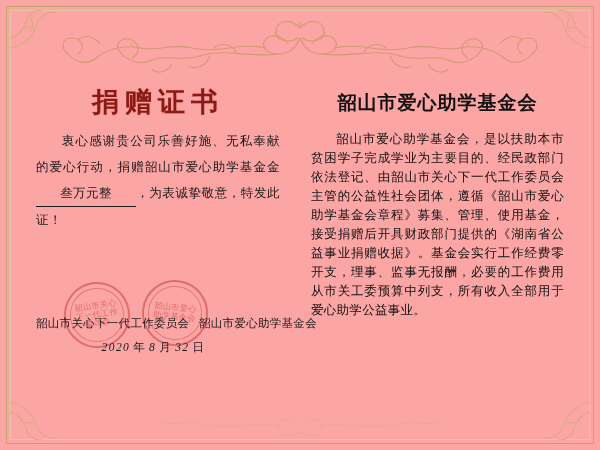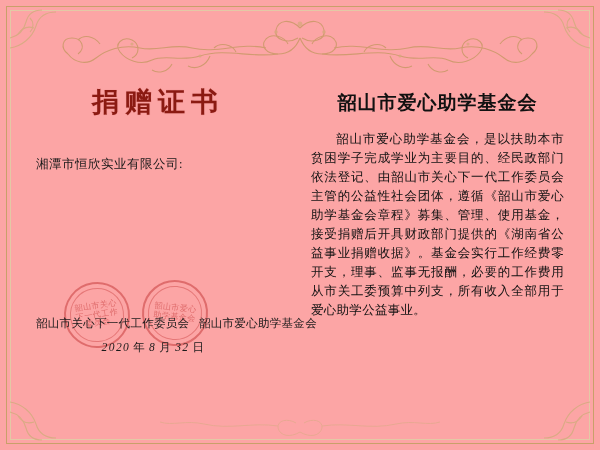--- a/index.html
+++ b/index.html
@@ -276,22 +276,24 @@
       <path d="M2 40 C 14 38, 24 30, 28 18 C 31 8, 38 4, 48 4"></path>
       <path d="M10 26 C 14 20, 20 18, 26 20"></path>
     </g>
   </svg>
 
   <div class="content">
 
     <div class="col-left">
       <div class="title-left">捐赠证书</div>
 
-      <div class="recipient">湘潭市恒欣实业有限公司:</div>
-
+
+      <div class="body-left">
+        <span class="indent"></span><span>衷心感谢贵公司乐善好施、无私奉献的爱心行动，捐赠韶山市爱心助学基金</span><span>金</span><span class="amount-blank">叁万元整</span><span>，为表诚挚敬意，特发此证！</span>
+      </div>
 
       <div class="seal seal-1">
         <div class="seal-inner">韶山市关心下一代工作委员会</div>
       </div>
       <div class="seal seal-2">
         <div class="seal-inner">韶山市爱心助学基金会</div>
       </div>
 
       <div class="signature-block">
         <div class="sig-line">

